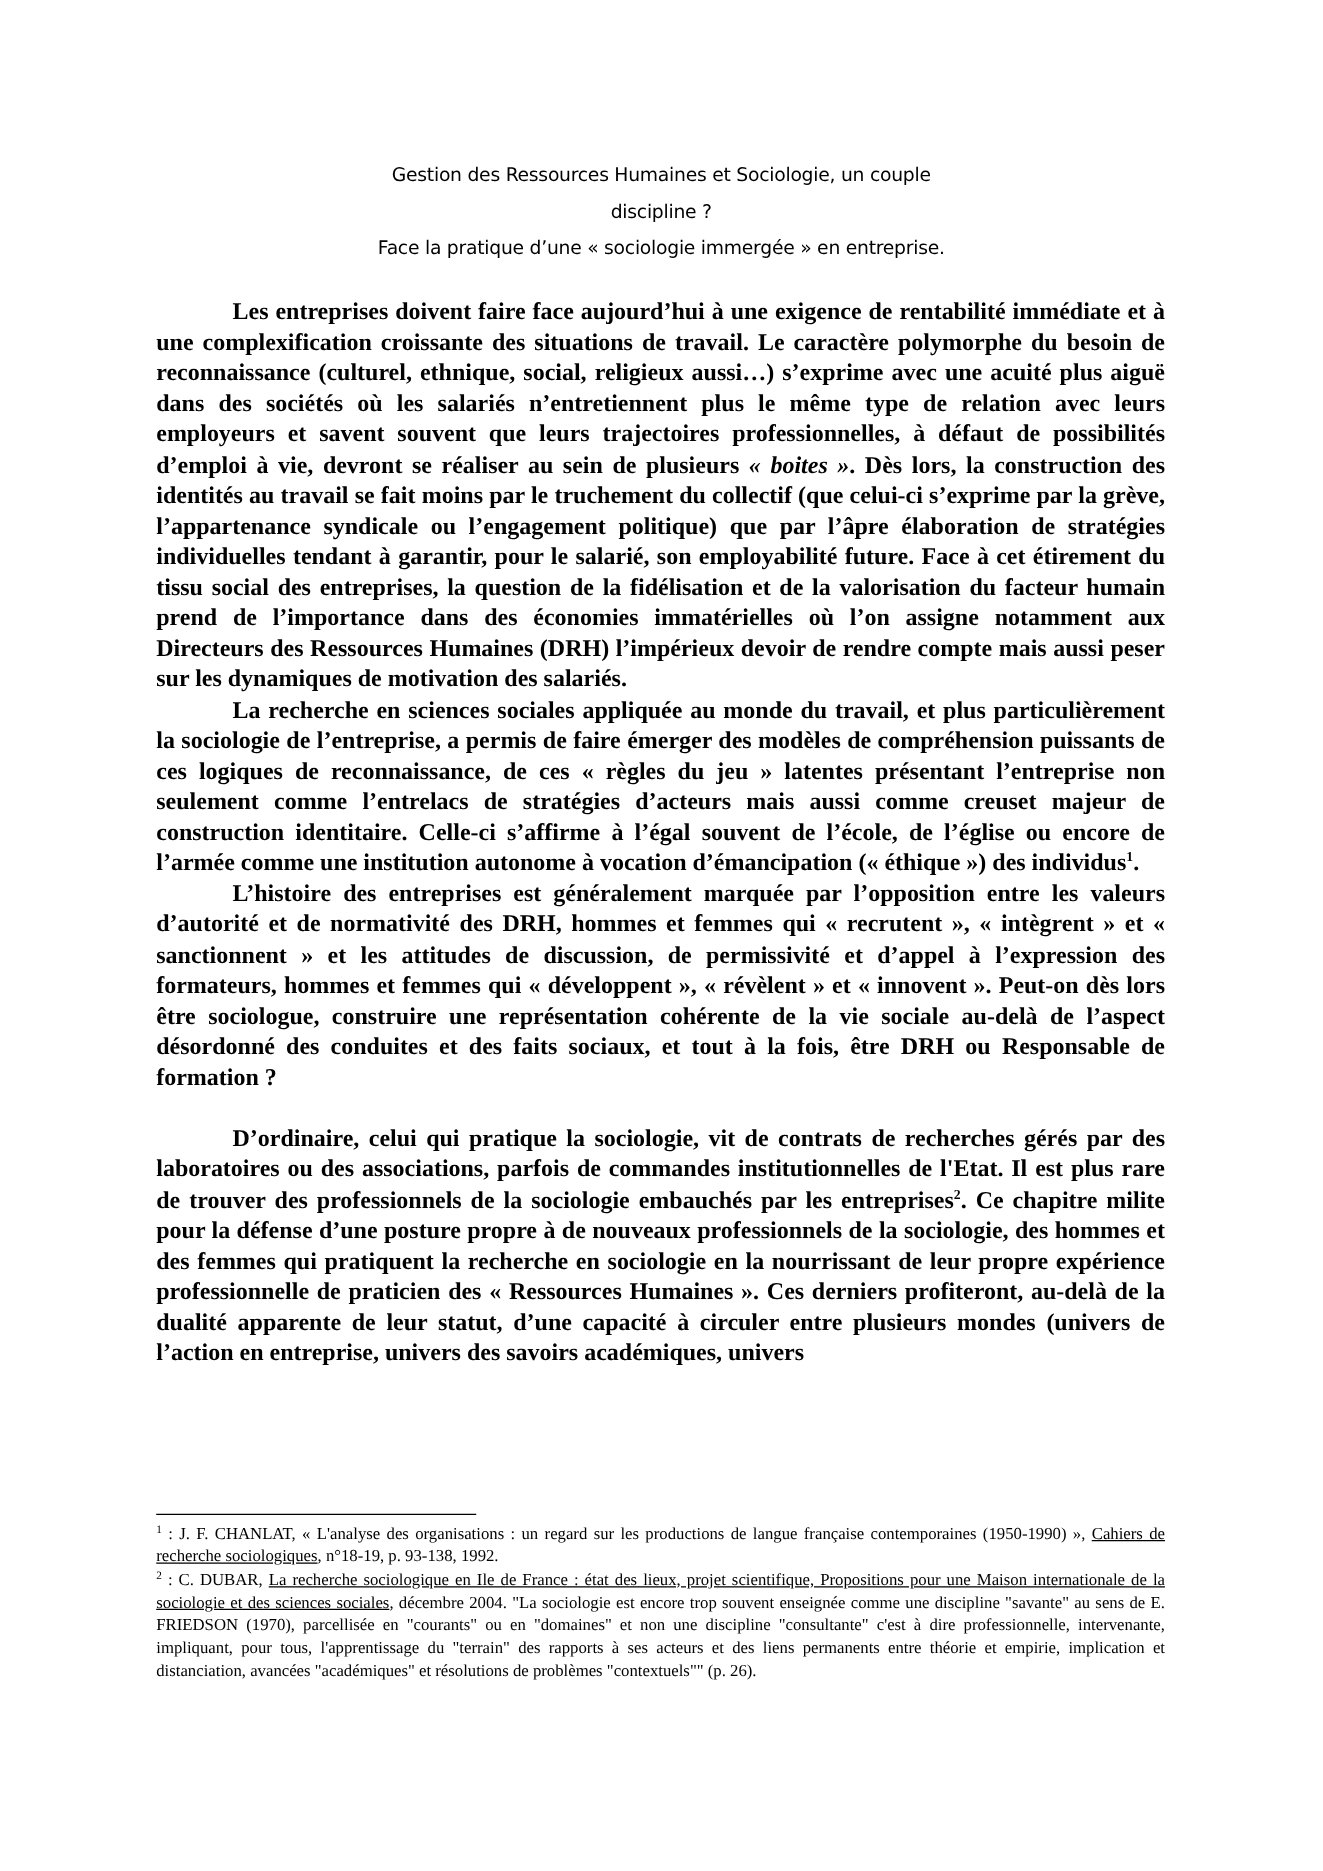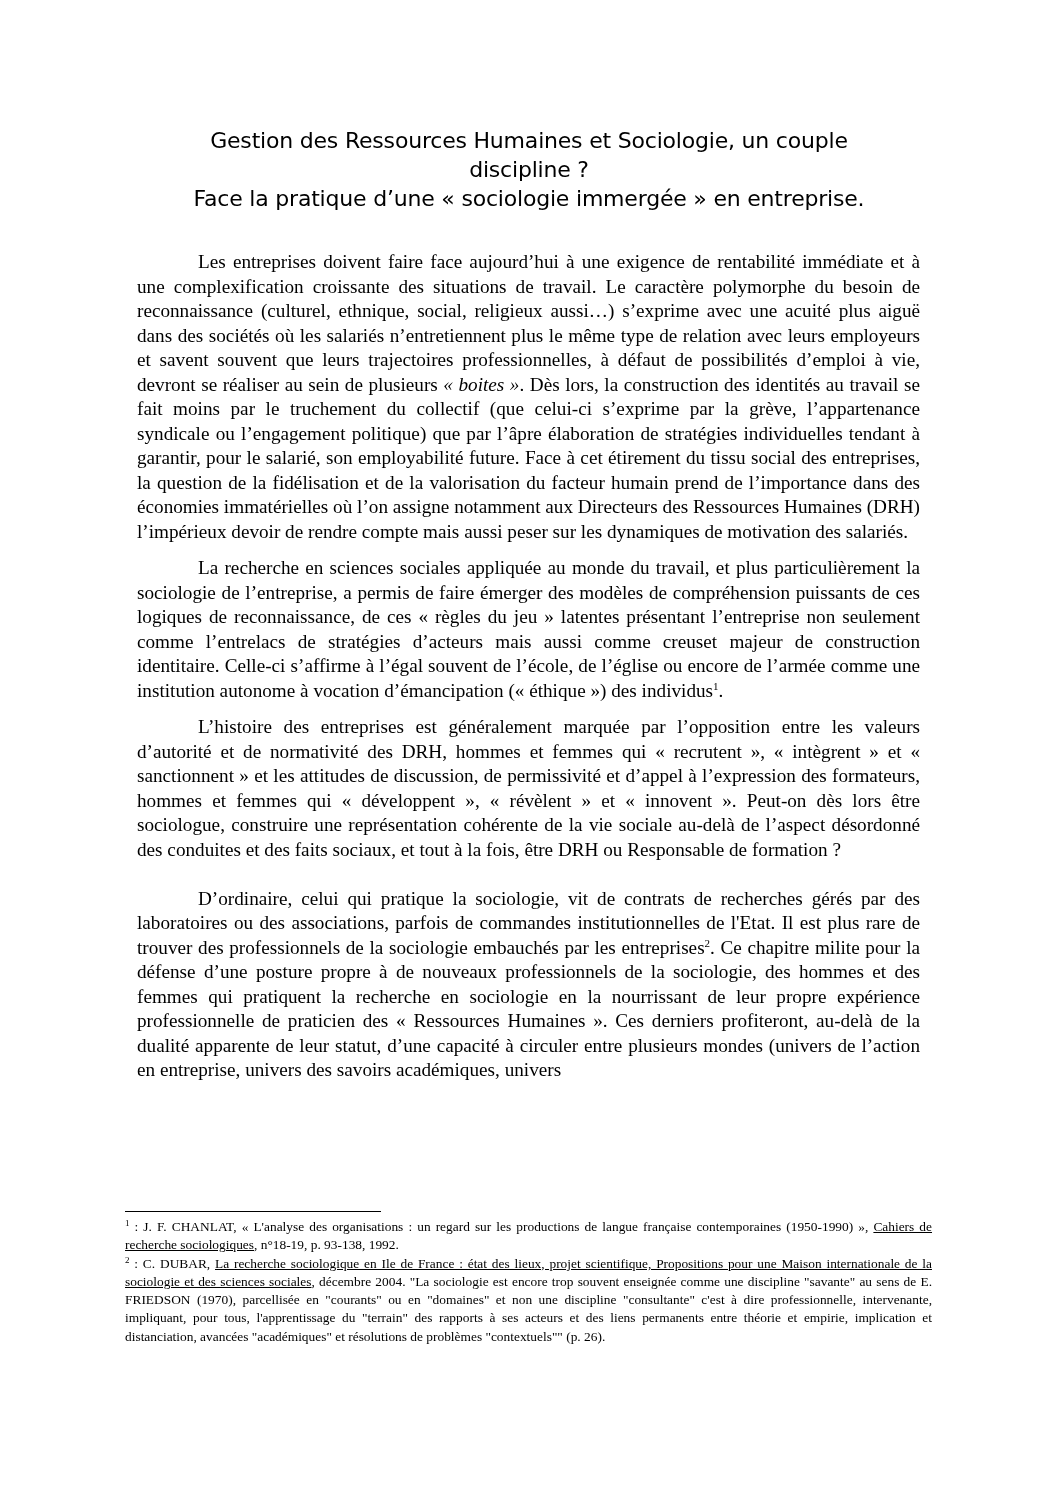--- a/index.html
+++ b/index.html
@@ -2,30 +2,30 @@
 <html><head>
   <meta charset="utf-8">
   <style>
     html, body { margin: 0; padding: 0; background: #ffffff; }
     body { width: 1058px; height: 1497px; position: relative; overflow: hidden; color: #000; }
     .page { position: absolute; left: 0; top: 0; width: 1058px; height: 1497px; background: #fff; }
     .title-block {
       position: absolute; left: 124px; top: 126px; width: 810px;
       text-align: center;
       font-family: "DejaVu Sans", sans-serif;
-      font-size: 22px; line-height: 29px; letter-spacing: -0.2px;
+      font-size: 15px; line-height: 29px; letter-spacing: -0.2px;
     }
     .title-line { display: block; }
     .body-text {
       position: absolute; left: 125px; top: 238px; width: 807px;
       font-family: "Liberation Serif", serif;
       font-size: 19.2px; line-height: 24.5px;
       text-align: justify;
     }
-    .para { margin: 12px; text-indent: 61px; }
+    .para { margin: 0; text-indent: 61px; font-weight: bold; }
     .para.gap-before { margin-top: 24.5px; }
     sup { font-size: 11px; line-height: 0; vertical-align: 7px; }
     .footnote-rule {
       position: absolute; left: 125px; top: 1211px; width: 256px; height: 0;
       border-top: 1.3px solid #000;
     }
     .footnotes {
       position: absolute; left: 125px; top: 1218px; width: 807px;
       font-family: "Liberation Serif", serif;
       font-size: 13.4px; line-height: 18.3px;

